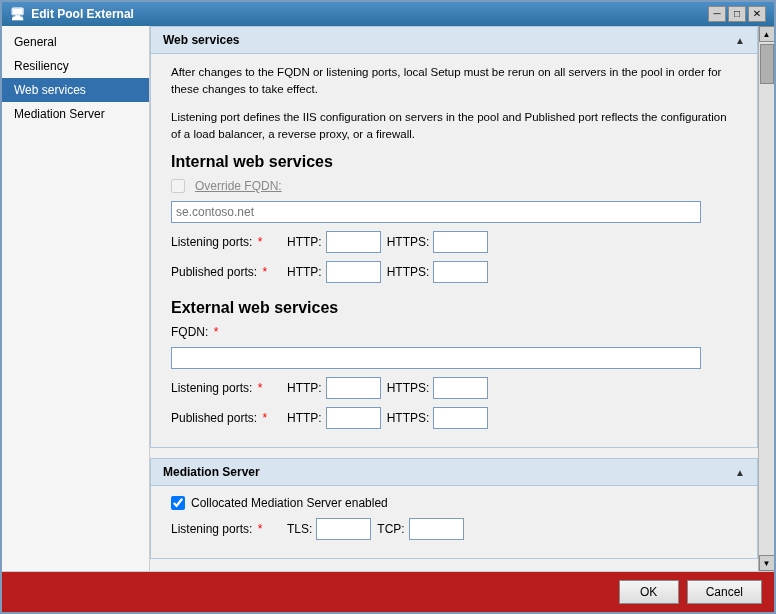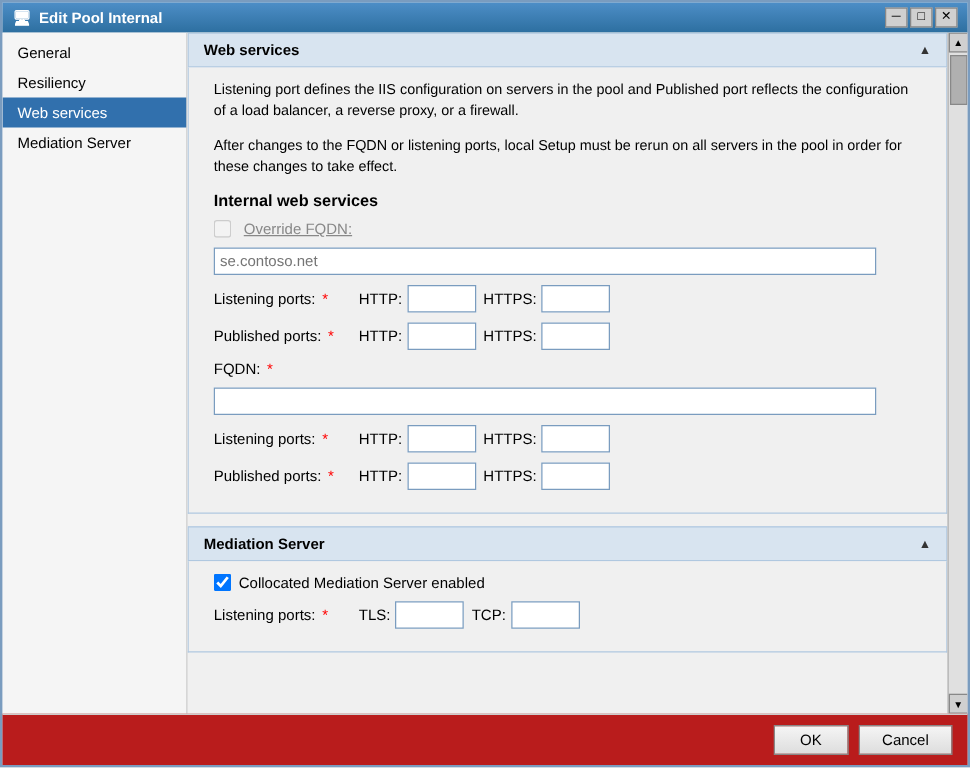--- a/index.html
+++ b/index.html
@@ -116,21 +116,21 @@
 
     .description-text {
       font-size: 11.5px;
       color: #000;
       margin-bottom: 10px;
       line-height: 1.5;
     }
 
     .subsection-title {
       font-weight: bold;
-      font-size: 13px;
+      font-size: 16px;
       margin-top: 10px;
       margin-bottom: 8px;
     }
 
     .form-row {
       display: flex;
       align-items: center;
       margin-bottom: 8px;
       gap: 6px;
     }
@@ -261,21 +261,21 @@
     }
   </style>
 </head>
 <body>
 
 <div class="window">
 
   <div class="title-bar">
     <div class="title-bar-text">
       <span style="font-size:12px;">🖥</span>
-      <span>Edit Pool Internal</span>
+      <span>Edit Pool External</span>
     </div>
     <div class="title-buttons">
       <button class="title-btn">─</button>
       <button class="title-btn">□</button>
       <button class="title-btn">✕</button>
     </div>
   </div>
 
   <div class="window-body">
 
@@ -296,22 +296,22 @@
 
     <div class="main-scroll-area">
       <div class="main-inner">
 
         <div class="section-panel">
           <div class="section-header">
             <span>Web services</span>
             <span class="section-arrow">▲</span>
           </div>
           <div class="section-body">
+            <p class="description-text">After changes to the FQDN or listening ports, local Setup must be rerun on all servers in the pool in order for these changes to take effect.</p>
             <p class="description-text">Listening port defines the IIS configuration on servers in the pool and Published port reflects the configuration of a load balancer, a reverse proxy, or a firewall.</p>
-            <p class="description-text">After changes to the FQDN or listening ports, local Setup must be rerun on all servers in the pool in order for these changes to take effect.</p>
 
             <div class="subsection-title">Internal web services</div>
 
             <div class="form-row">
               <input type="checkbox" disabled="" style="margin-right: 4px;">
               <span class="disabled-label">Override FQDN:</span>
             </div>
 
             <div class="form-row">
               <input type="text" class="input-fqdn" disabled="" placeholder="se.contoso.net" style="">
@@ -338,20 +338,21 @@
               <div class="port-group">
                 <span class="port-label">HTTP:</span>
                 <input type="text" class="input-port" style="">
               </div>
               <div class="port-group">
                 <span class="port-label">HTTPS:</span>
                 <input type="text" class="input-port" style="">
               </div>
             </div>
 
+            <div class="subsection-title" style="margin-top:16px;">External web services</div>
 
             <div class="form-row">
               <span>
                 <span>FQDN:</span><span class="req-star"> *</span>
               </span>
             </div>
             <div class="form-row">
               <input type="text" class="input-fqdn-external" style="">
             </div>
 

